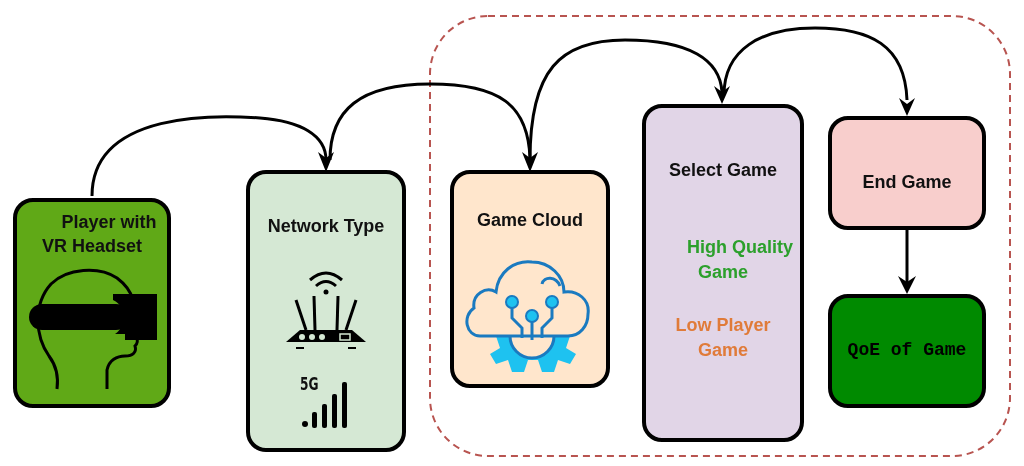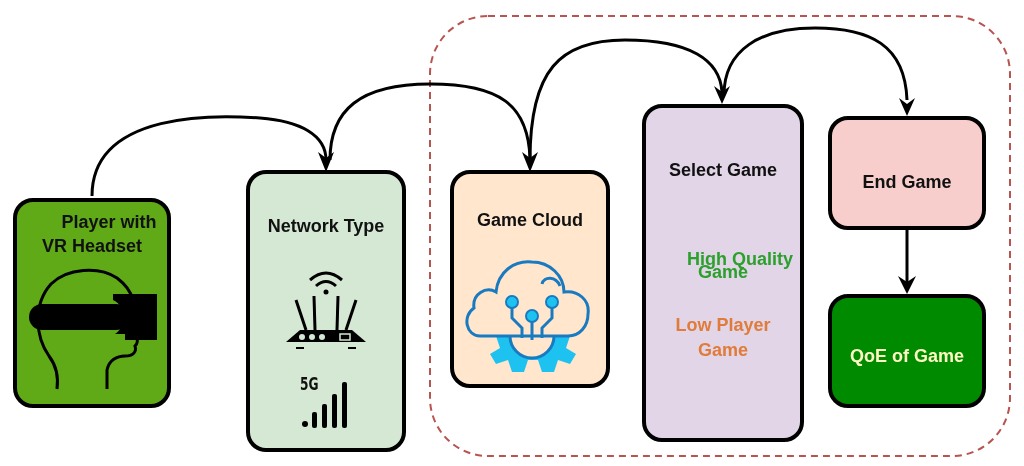--- a/index.html
+++ b/index.html
@@ -88,30 +88,30 @@
       <line x1="72" y1="76" x2="72" y2="94" stroke="#1a7ac0" stroke-width="3"></line>
       <circle cx="52" cy="56" r="6" fill="#1ec2f0" stroke="#1a7ac0" stroke-width="2"></circle>
       <circle cx="92" cy="56" r="6" fill="#1ec2f0" stroke="#1a7ac0" stroke-width="2"></circle>
       <circle cx="72" cy="70" r="6" fill="#1ec2f0" stroke="#1a7ac0" stroke-width="2"></circle>
     </svg>
   </div>
 
   <div class="box" style="left:642px;top:104px;width:162px;height:338px;background:#e1d5e7;">
     <div class="title" style="top:50px;">Select Game</div>
     <div style="position:absolute;left:0;right:0;top:126px;">
-      <div class="opt" style="top:12px;color:#2ca02c;margin-left:34px;">High Quality</div>
+      <div class="opt" style="top:0;color:#2ca02c;margin-left:34px;">High Quality</div>
       <div class="opt" style="top:25px;color:#2ca02c;">Game</div>
     </div>
     <div style="position:absolute;left:0;right:0;top:204px;">
       <div class="opt" style="top:0;color:#e07b39;">Low Player</div>
       <div class="opt" style="top:25px;color:#e07b39;">Game</div>
     </div>
   </div>
 
   <div class="box" style="left:828px;top:116px;width:158px;height:114px;background:#f8cecc;">
     <div class="title" style="top:50px;">End Game</div>
   </div>
 
   <div class="box" style="left:828px;top:294px;width:158px;height:114px;background:#008a00;">
-    <div class="title" style="top:46px;color:#fef9c3;">QoE of Game</div>
+    <div class="title" style="top:40px;color:#000000;font-family:Liberation Mono, monospace;">QoE of Game</div>
   </div>
 
 </div>
 
 </body></html>

